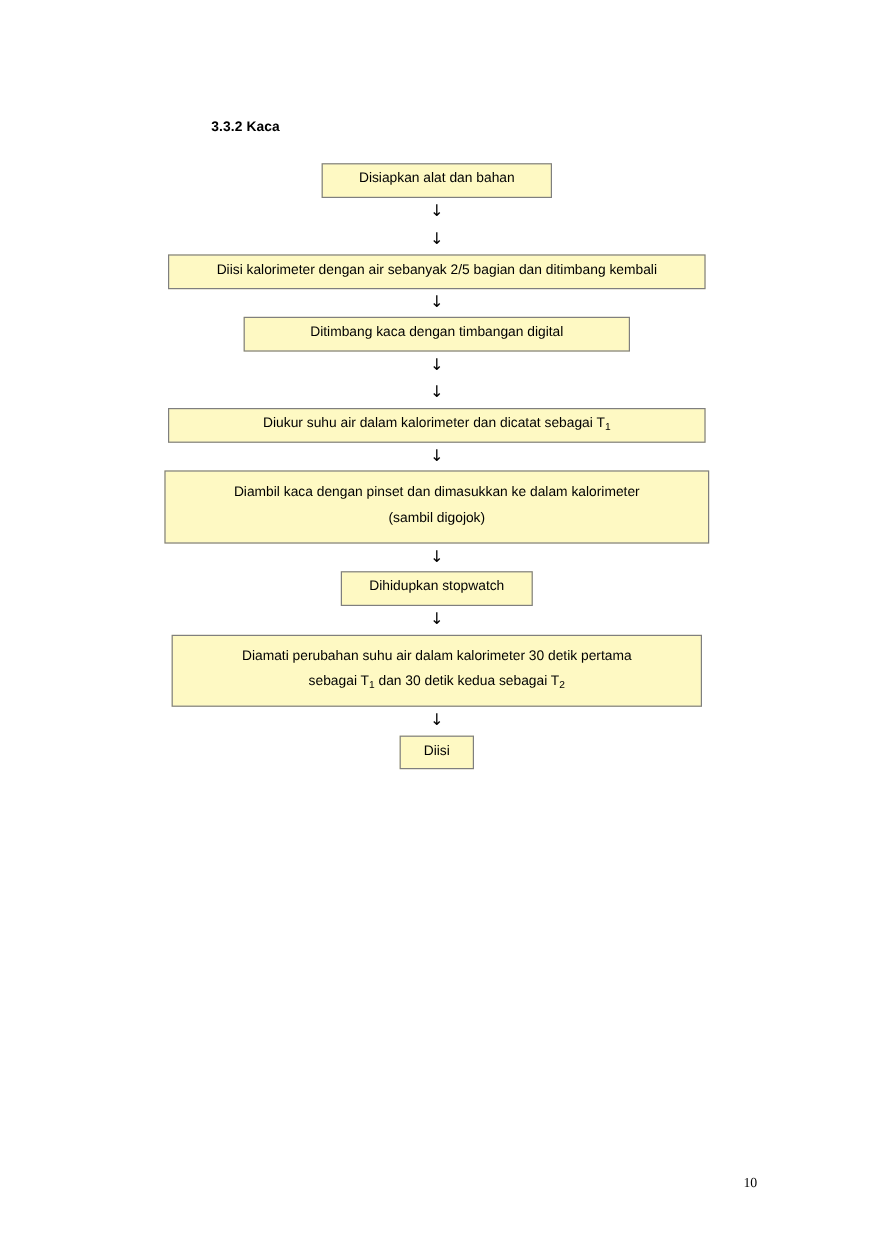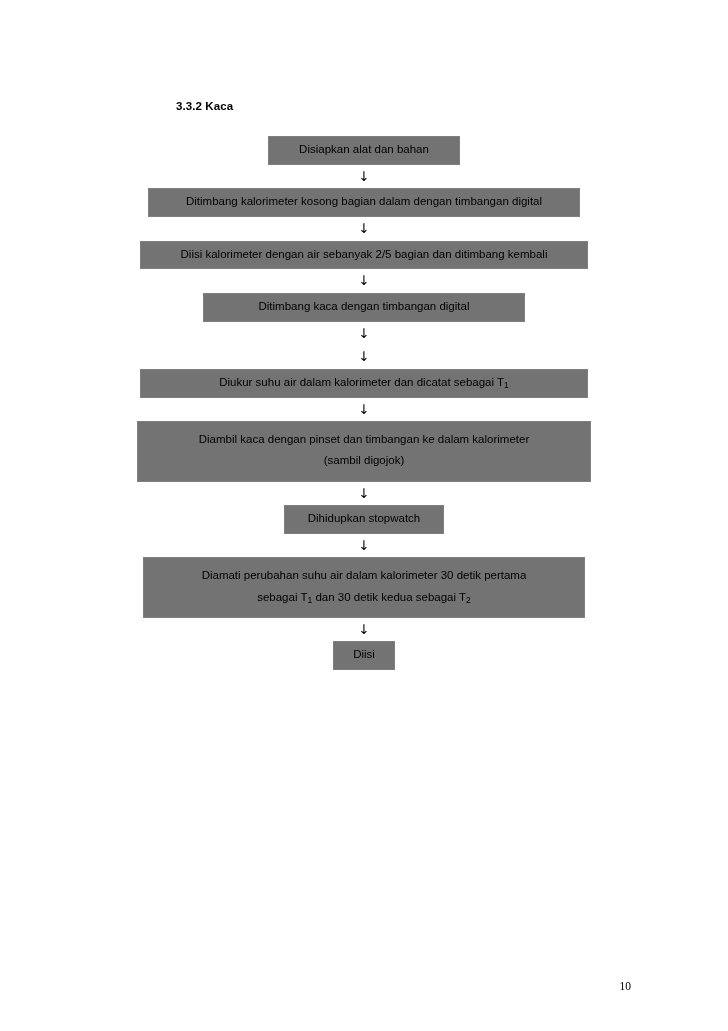--- a/index.html
+++ b/index.html
@@ -39,21 +39,21 @@
     top: 136px;
     width: 728px;
     display: flex;
     flex-direction: column;
     align-items: center;
   }
 
   .flow-box {
     box-sizing: border-box;
     border: 1px solid #7f7f7f;
-    background: #737373;
+    background: #fef9c3;
     font-size: 11.5px;
     line-height: 1.55;
     text-align: center;
     padding: 4px 8px 5px 8px;
     white-space: nowrap;
   }
 
   .flow-box.multiline {
     white-space: normal;
     padding: 7px 8px 9px 8px;
@@ -94,21 +94,20 @@
 <div class="page">
 
   <div class="section-heading">3.3.2 Kaca</div>
 
   <div class="flow">
 
     <div class="flow-box" style="width:192px">Disiapkan alat dan bahan</div>
 
     <div class="arrow">↓</div>
 
-    <div class="flow-box" style="width:432px">Ditimbang kalorimeter kosong bagian dalam dengan timbangan digital</div>
 
     <div class="arrow">↓</div>
 
     <div class="flow-box" style="width:448px">Diisi kalorimeter dengan air sebanyak 2/5 bagian dan ditimbang kembali</div>
 
     <div class="arrow">↓</div>
 
     <div class="flow-box" style="width:322px">Ditimbang kaca dengan timbangan digital</div>
 
     <div class="arrow">↓</div>
@@ -116,21 +115,21 @@
 
     <div class="arrow">↓</div>
 
     <div class="flow-box" style="width:448px">
       <span>Diukur suhu air dalam kalorimeter dan dicatat sebagai T</span><sub>1</sub>
     </div>
 
     <div class="arrow">↓</div>
 
     <div class="flow-box multiline" style="width:454px">
-      <span class="flow-line">Diambil kaca dengan pinset dan timbangan ke dalam kalorimeter</span>
+      <span class="flow-line">Diambil kaca dengan pinset dan dimasukkan ke dalam kalorimeter</span>
       <span class="flow-line">(sambil digojok)</span>
     </div>
 
     <div class="arrow">↓</div>
 
     <div class="flow-box" style="width:160px">Dihidupkan stopwatch</div>
 
     <div class="arrow">↓</div>
 
     <div class="flow-box multiline" style="width:442px">

